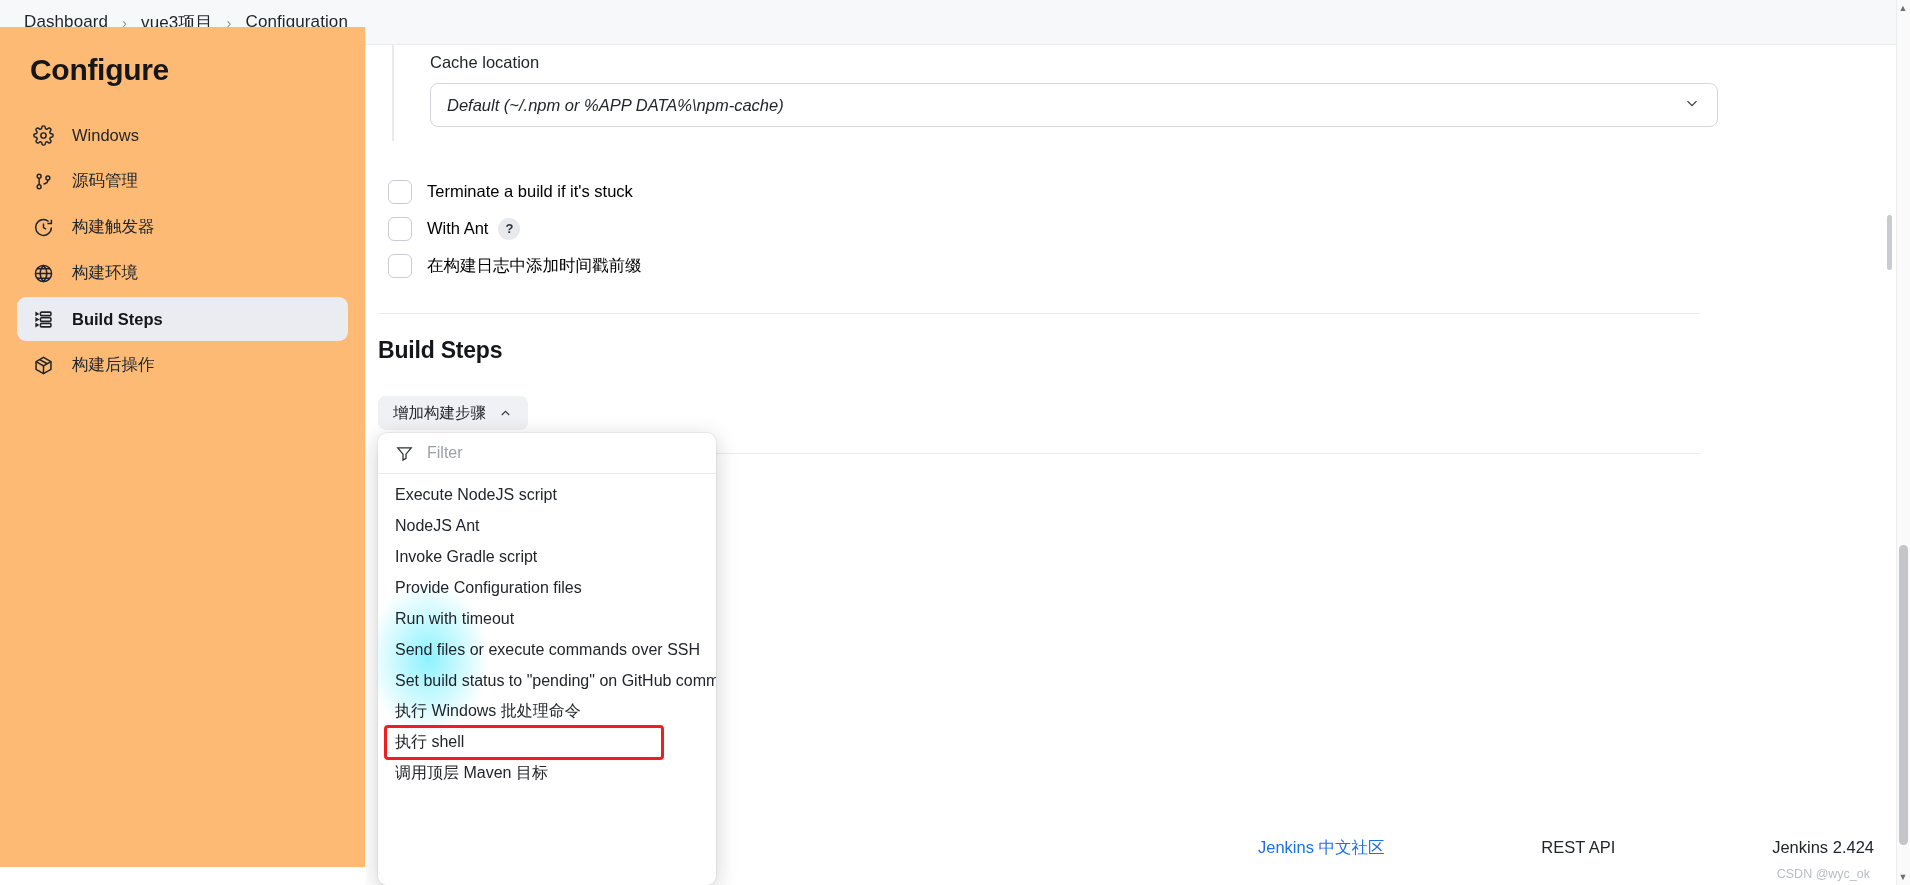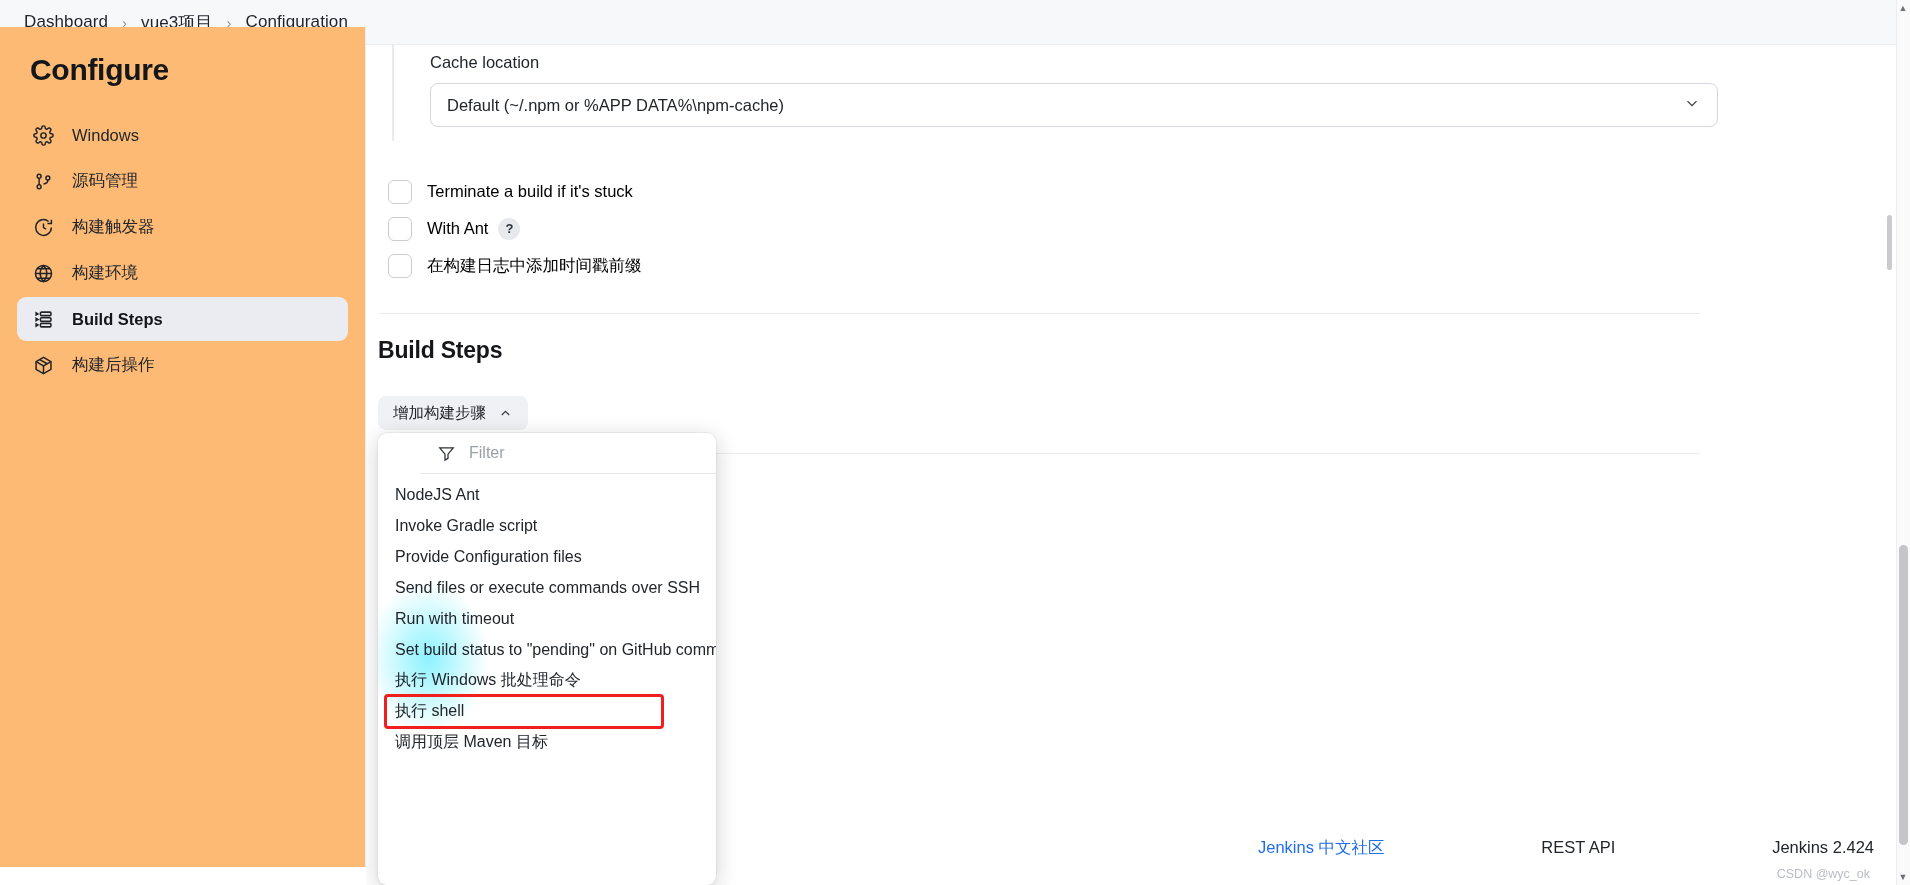--- a/index.html
+++ b/index.html
@@ -86,20 +86,21 @@
     margin-bottom: 11px;
   }
   .select-box {
     position: relative;
     width: 1288px; height: 44px;
     border: 1px solid #d4d6db; border-radius: 8px;
     background: #fff;
     display: flex; align-items: center;
     padding: 0 16px;
     cursor: pointer;
+    font-style: italic;
   }
   .select-value { font-size: 16.5px; color: #22262b; }
   .select-chevron {
     position: absolute; right: 16px; top: 50%;
     transform: translateY(-50%);
     color: #3a3f47;
   }
 
   .checks { position: absolute; left: 12px; top: 128px; }
   .check-row {
@@ -161,21 +162,20 @@
     position: absolute; left: -10px; top: 150px;
     width: 120px; height: 150px;
     background: radial-gradient(ellipse at center, rgba(120,240,255,.85) 0%, rgba(160,245,255,.45) 45%, rgba(255,255,255,0) 72%);
     pointer-events: none;
   }
   .dd-filter {
     position: relative;
     height: 41px; display: flex; align-items: center;
     padding-left: 17px;
     border-bottom: 1px solid #e9eaee;
-    margin-left: 42px;
   }
   .dd-filter-icon { margin-right: 13px; display: flex; color: #2c3036; }
   .dd-filter-text { font-size: 16px; color: #9aa0a8; }
   .dd-items { position: relative; padding-top: 5px; }
   .dd-item {
     height: 31px; display: flex; align-items: center;
     padding-left: 17px; cursor: pointer;
     font-size: 16px; color: #22262b; white-space: nowrap;
   }
   .dd-item.boxed {
@@ -371,25 +371,26 @@
       <div class="dd-filter">
         <span class="dd-filter-icon">
           <svg width="19" height="19" viewBox="0 0 24 24" fill="none" stroke="currentColor" stroke-width="1.6">
             <path d="M3.5 5h17l-6.6 7.8v5.4l-3.8 2.2v-7.6z"></path>
           </svg>
         </span>
         <span class="dd-filter-text">Filter</span>
       </div>
 
       <div class="dd-items">
+        <div class="dd-item">Execute NodeJS script</div>
         <div class="dd-item">NodeJS Ant</div>
         <div class="dd-item">Invoke Gradle script</div>
         <div class="dd-item">Provide Configuration files</div>
+        <div class="dd-item">Run with timeout</div>
         <div class="dd-item">Send files or execute commands over SSH</div>
-        <div class="dd-item">Run with timeout</div>
         <div class="dd-item">Set build status to "pending" on GitHub commit</div>
         <div class="dd-item">执行 Windows 批处理命令</div>
         <div class="dd-item boxed">执行 shell</div>
         <div class="dd-item">调用顶层 Maven 目标</div>
       </div>
     </div>
 
     <div class="footer">
       <span class="foot-link blue">Jenkins 中文社区</span>
       <span class="foot-link">REST API</span>

